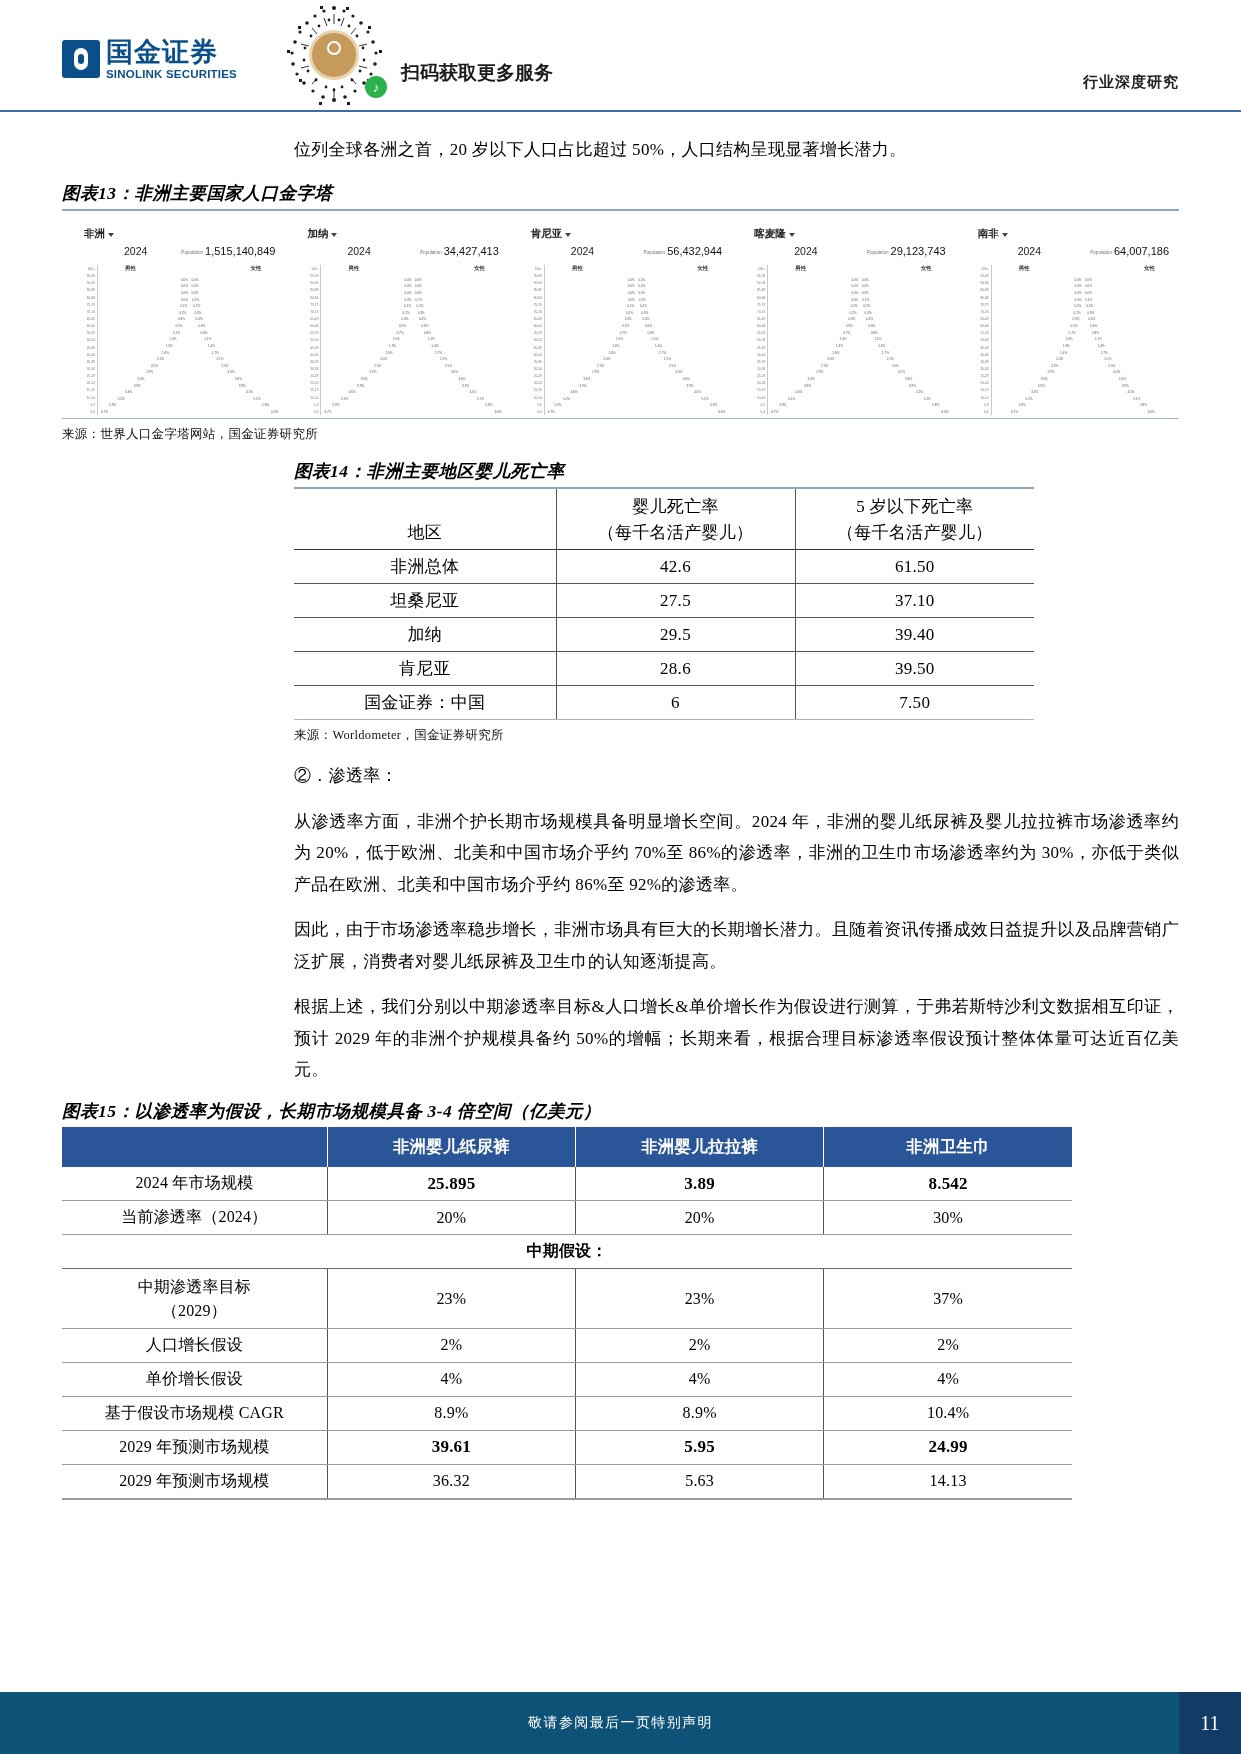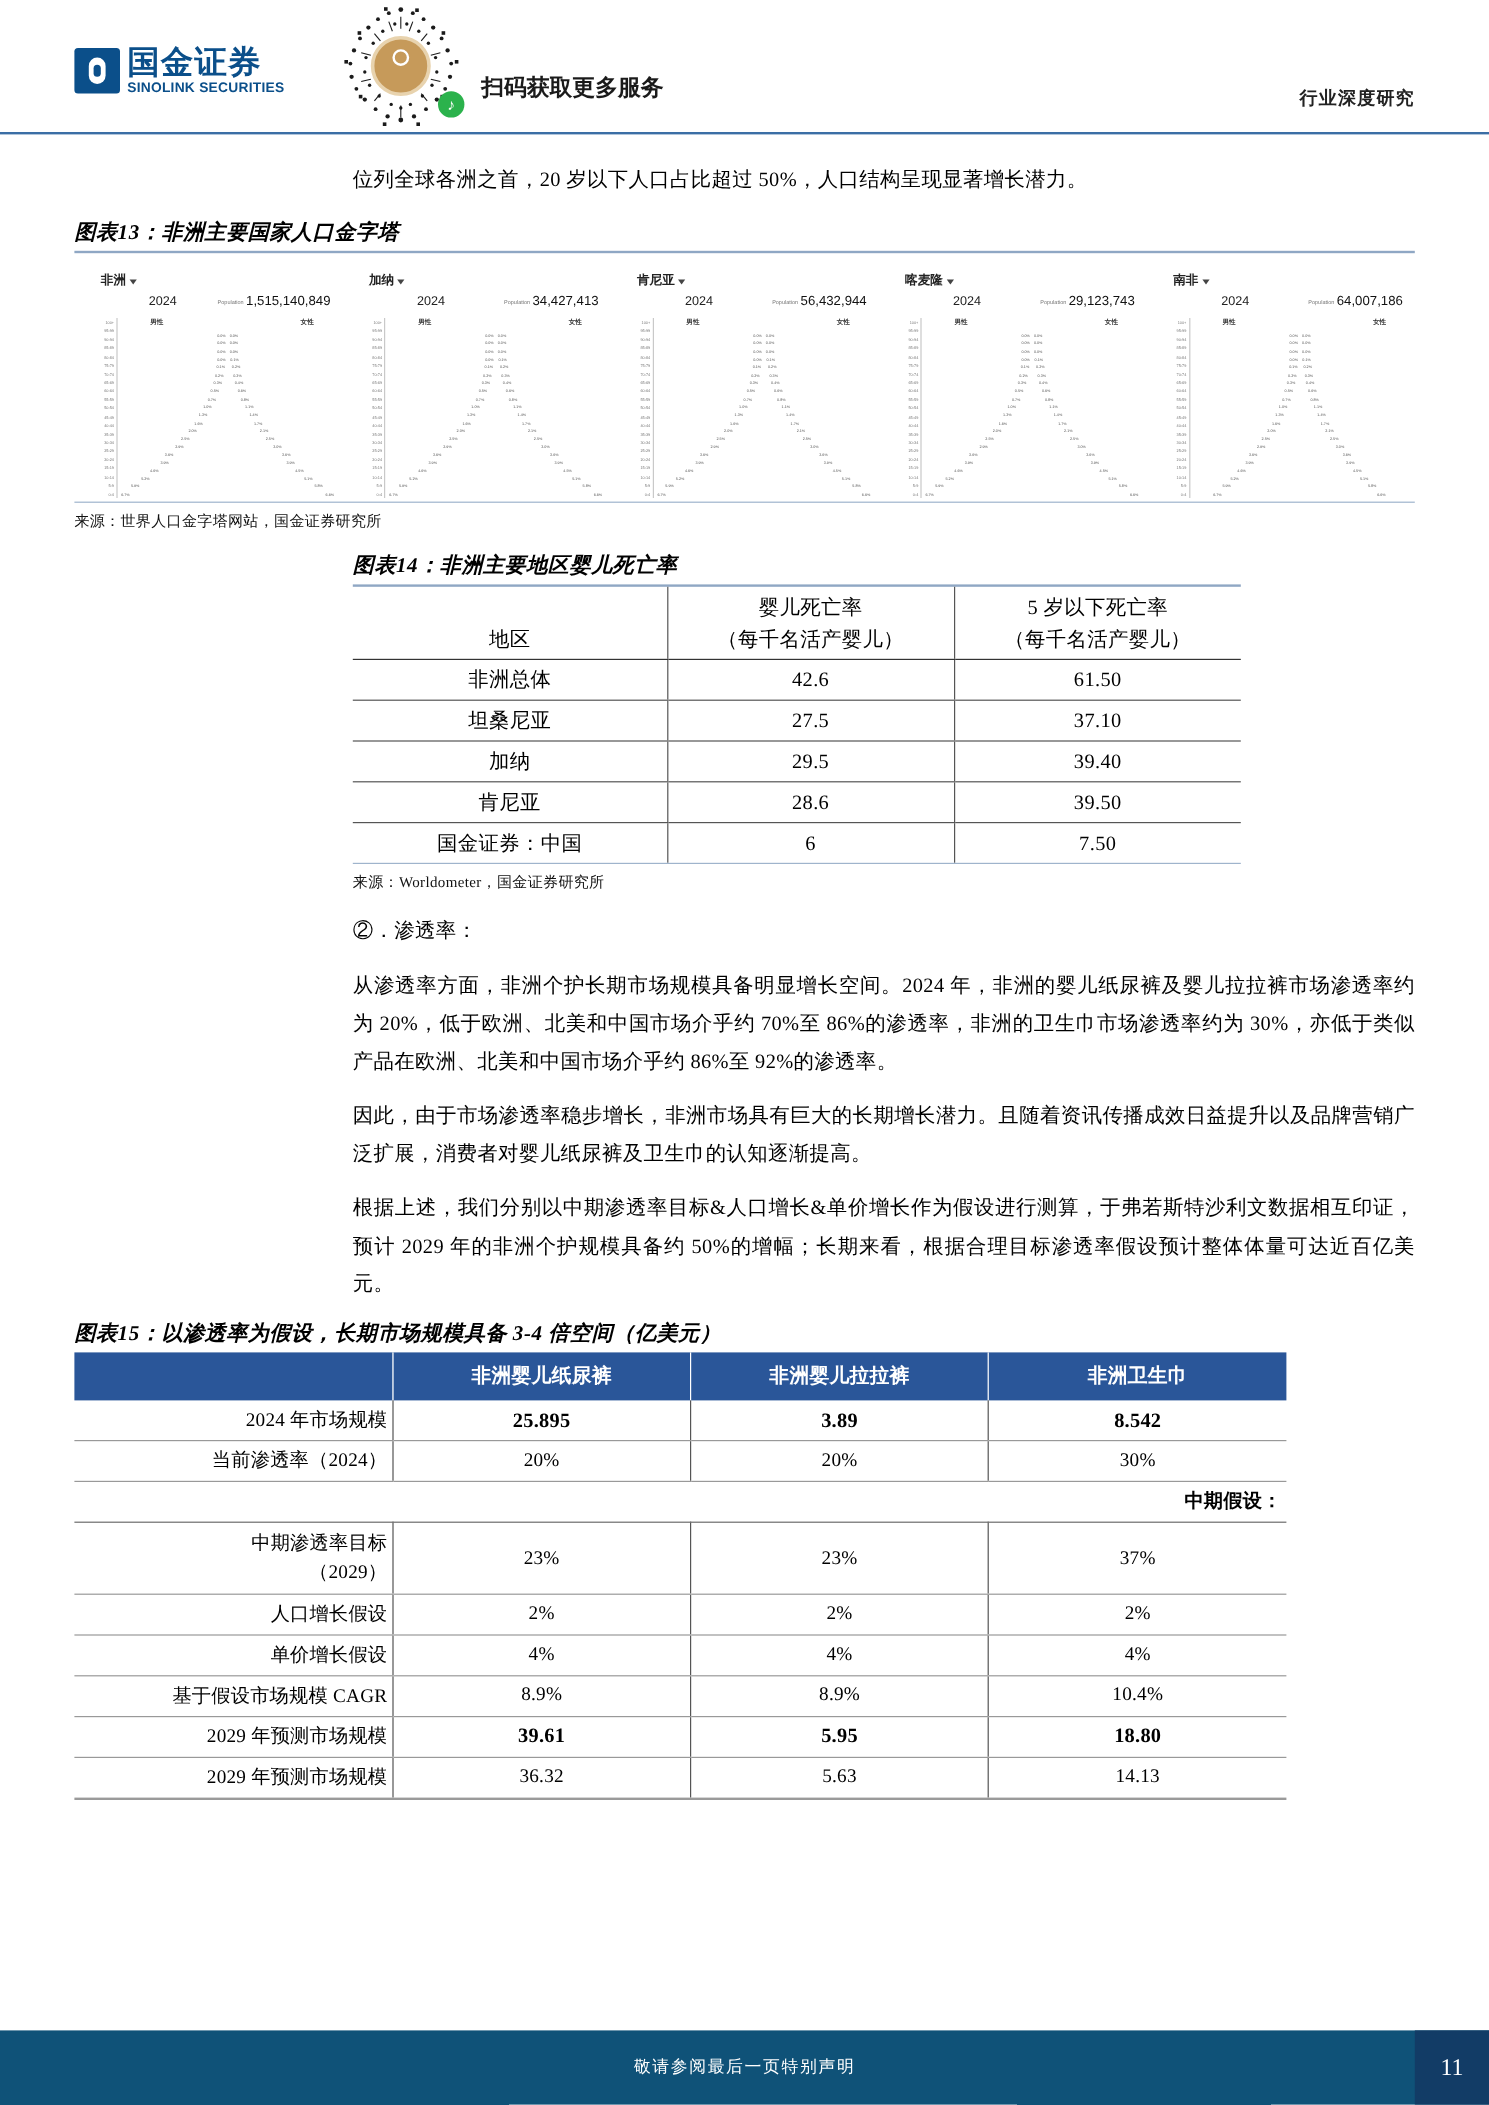--- a/index.html
+++ b/index.html
@@ -333,21 +333,21 @@
     font-weight: bold;
     font-size: 16.5px;
     border-left: 1px solid #ffffff;
     padding: 9px 4px;
   }
   table.t15 thead th:first-child { border-left: none; }
   table.t15 tbody td {
     border-left: 1px solid #555;
     border-bottom: 1px solid #999;
   }
-  table.t15 tbody td:first-child { border-left: none; text-align: right; }
+  table.t15 tbody td:first-child { border-left: none; }
   table.t15 tbody tr.section td {
     border-left: none;
     border-bottom: 1.6px solid #6b6b6b;
     font-weight: bold;
     padding: 6px 4px;
   }
   table.t15 tbody td.bold { font-weight: bold; font-size: 17px; }
   table.t15 tbody tr:last-child td { border-bottom: none; }
   .t15-bot-rule { border-top: 2.2px solid #9a9a9a; height: 0; width: 1010px; }
   .t15 .k0 { width: 265px; }
@@ -1869,21 +1869,21 @@
       <tr>
         <td>基于假设市场规模 CAGR</td>
         <td>8.9%</td>
         <td>8.9%</td>
         <td>10.4%</td>
       </tr>
       <tr>
         <td>2029 年预测市场规模</td>
         <td class="bold">39.61</td>
         <td class="bold">5.95</td>
-        <td class="bold">18.80</td>
+        <td class="bold">24.99</td>
       </tr>
       <tr>
         <td>2029 年预测市场规模</td>
         <td>36.32</td>
         <td>5.63</td>
         <td>14.13</td>
       </tr>
     </tbody>
   </table>
   <div class="t15-bot-rule"></div>

